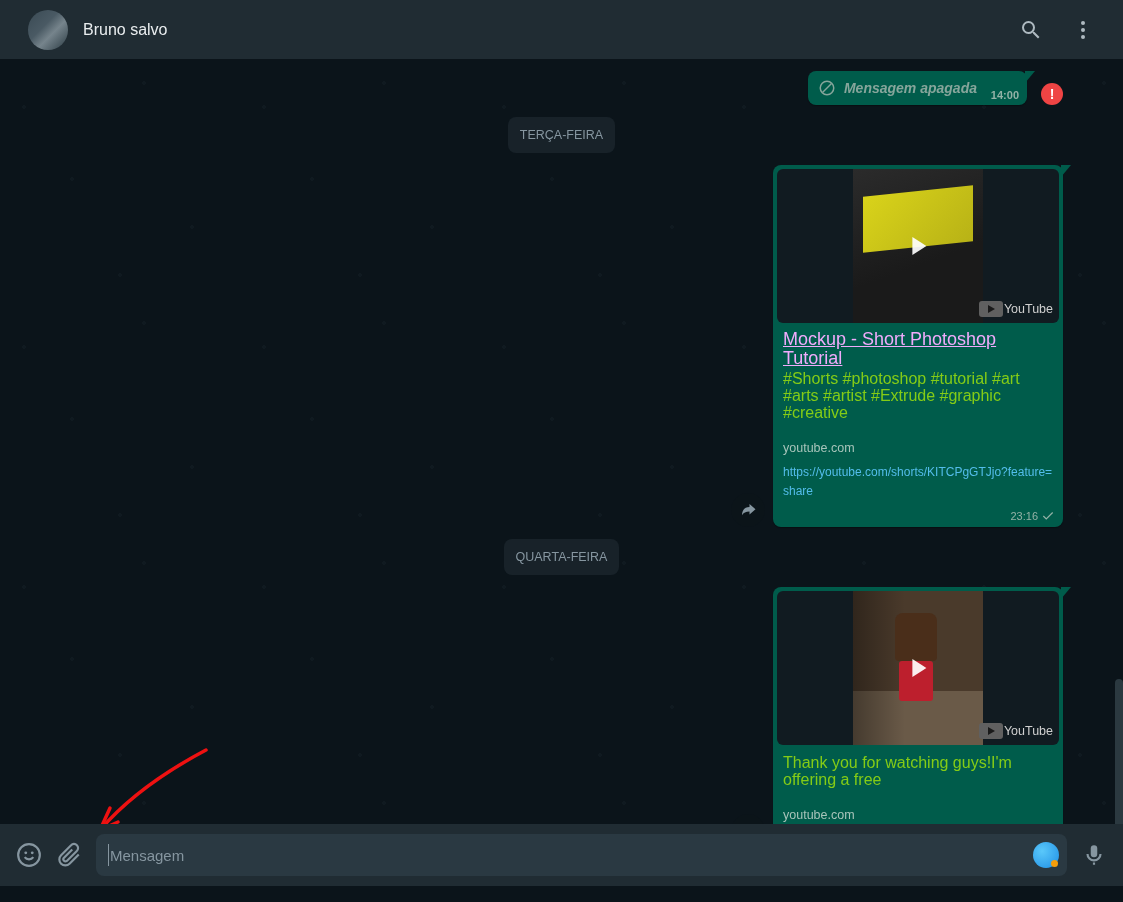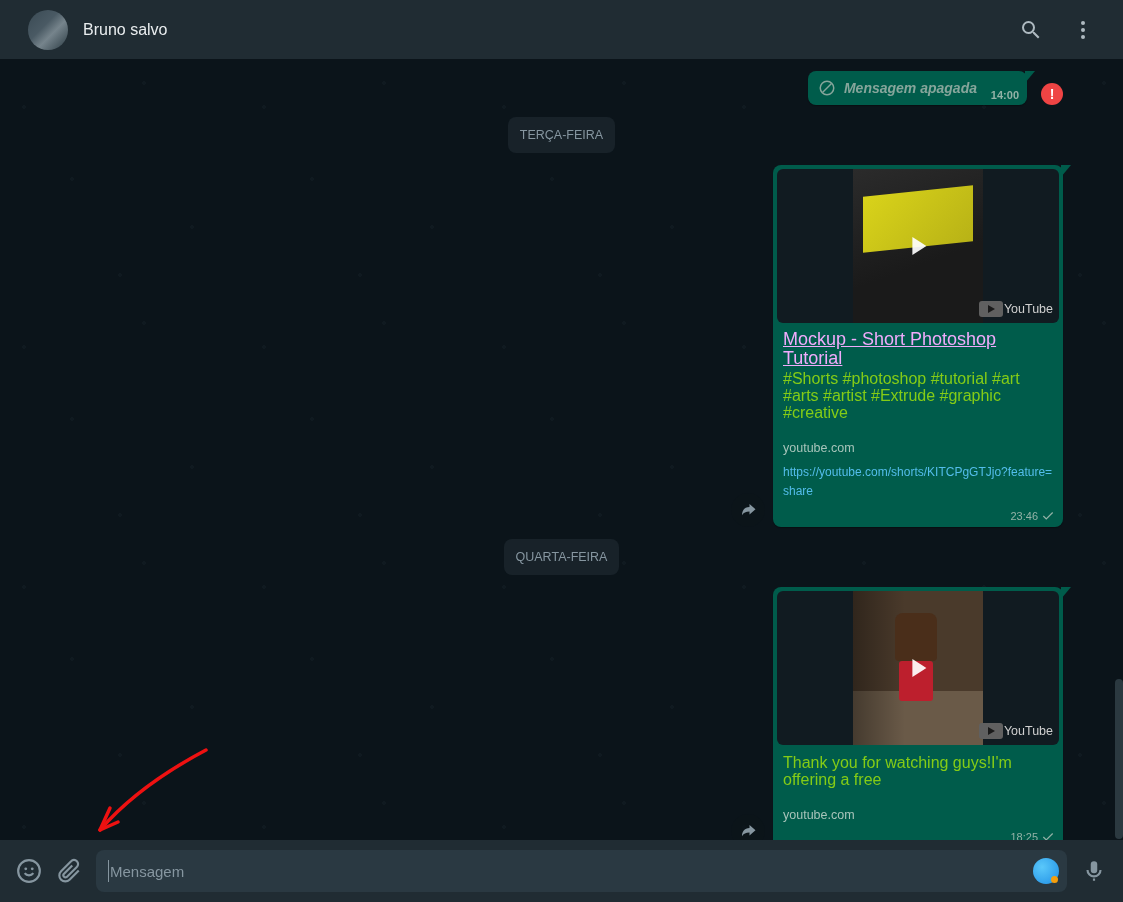--- a/index.html
+++ b/index.html
@@ -127,21 +127,21 @@
   .meta .desc{ font-size:16px; color:#84cc16; line-height:17px; margin-top:2px;}
   .meta .src{ font-size:12.5px; color:#a7c4ba; margin-top:20px;}
   .meta .link{ font-size:12px; color:#53bdeb; margin-top:8px; word-break:break-all; line-height:19px;}
 
   
   .annot{ position:absolute; left:78px; bottom:-6px; width:140px; height:100px; pointer-events:none;}
   .annot svg{width:100%;height:100%; overflow:visible;}
 
   
   .footer{
-    position:absolute; left:0; right:0; bottom:0; height:62px;
+    position:absolute; left:0; right:0; bottom:16px; height:62px;
     background:#202c33; display:flex; align-items:center; padding:0 16px; gap:14px;
   }
   .ficon{ width:26px;height:26px; color:#8696a0; display:flex;align-items:center;justify-content:center; cursor:pointer;}
   .ficon svg{width:26px;height:26px; fill:currentColor;}
   .input-wrap{
     flex:1; height:42px; background:#2a3942; border-radius:8px;
     display:flex; align-items:center; padding: 0 44px 0 14px; position:relative;
   }
   .input-wrap::before{
     content:""; position:absolute; left:12px; top:10px; bottom:10px; width:1px; background:#8696a0;
@@ -221,21 +221,21 @@
             <span>YouTube</span>
           </div>
       </div>
       <div class="meta">
         <div class="title">Mockup - Short Photoshop Tutorial</div>
         <div class="desc">#Shorts #photoshop #tutorial #art #arts #artist #Extrude #graphic #creative</div>
         <div class="src">youtube.com</div>
         <div class="link">https://youtube.com/shorts/KITCPgGTJjo?feature=share</div>
       </div>
       <div class="time ticks">
-        <span>23:46</span>
+        <span>23:16</span>
         <svg viewBox="0 0 24 24">
             <polyline points="4,12 9,17 20,6"></polyline>
           </svg>
       </div>
     </div>
   </div>
 
   <div class="date-chip">QUARTA-FEIRA</div>
 
   <div class="row" style="margin-bottom:20px;">

